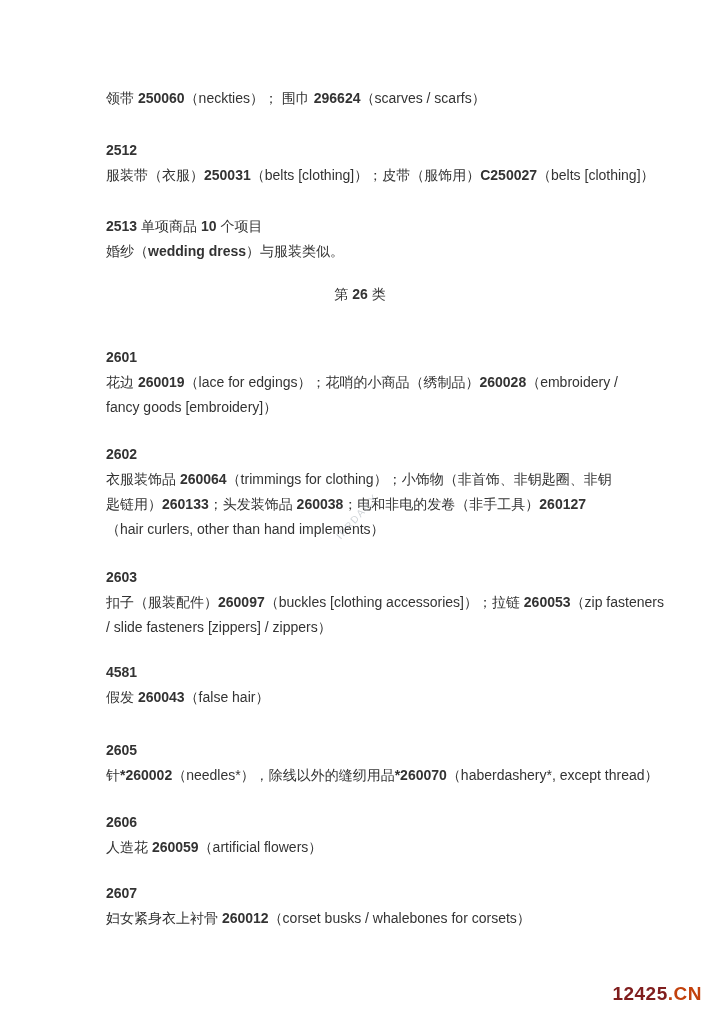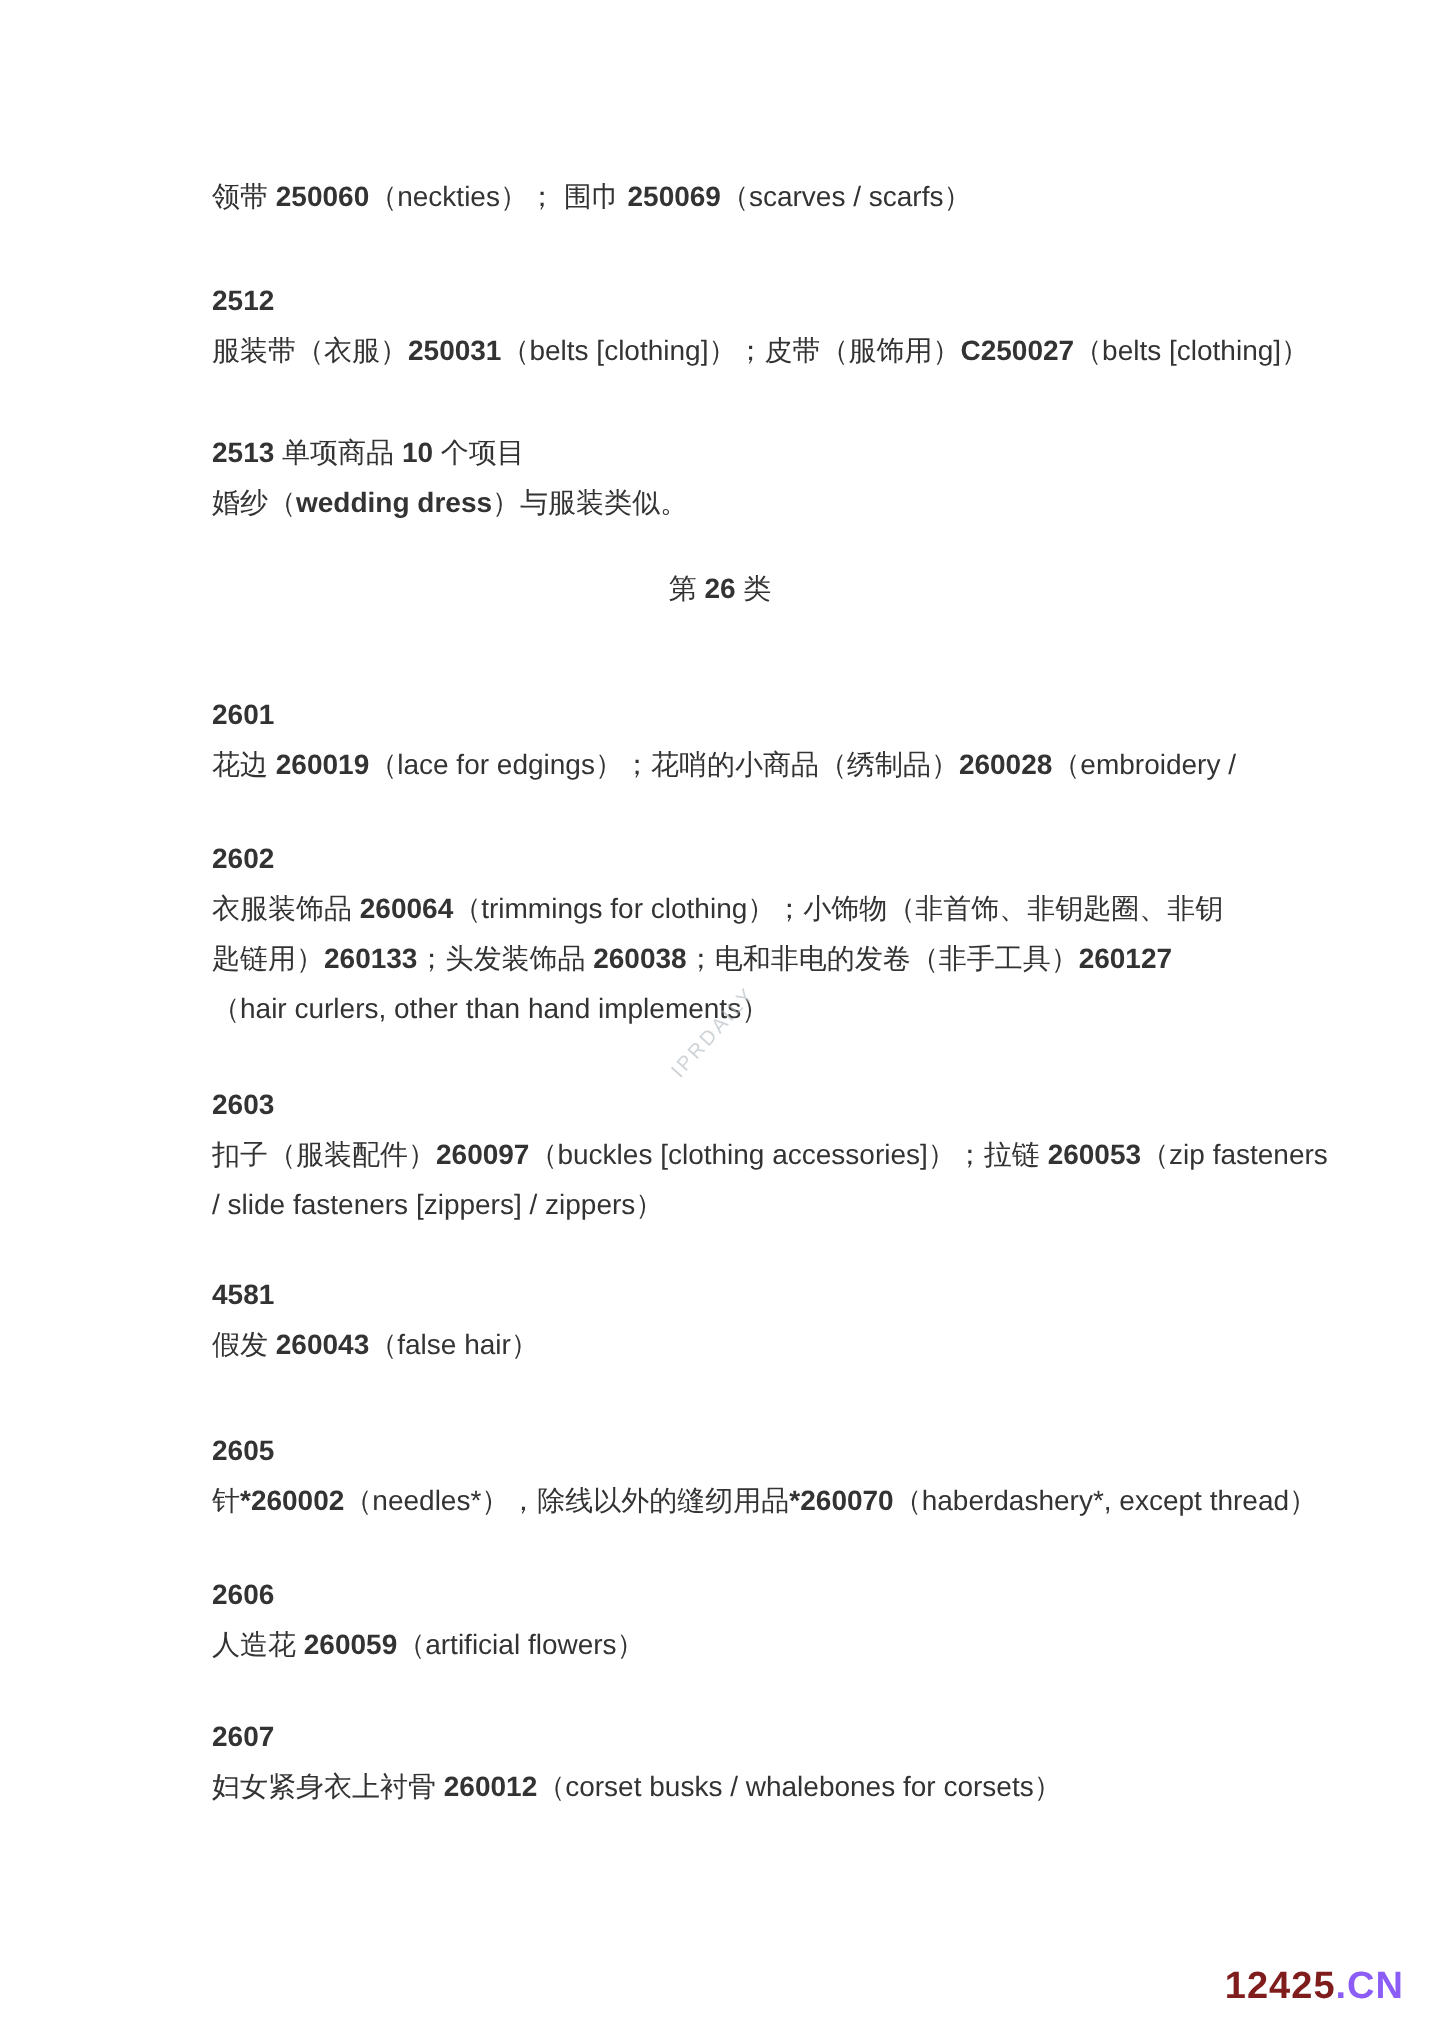--- a/index.html
+++ b/index.html
@@ -27,37 +27,38 @@
     position:absolute; right:18px; bottom:12px;
     font-size:19px; font-weight:bold; letter-spacing:0.5px;
     white-space:nowrap;
   }
 </style>
 </head>
 <body>
 
 <div class="doc">
 
-  <div class="line"><span>领带 </span><span class="seg-b">250060</span><span>（neckties）； 围巾 </span><span class="seg-b">250069</span><span>（scarves / scarfs）</span></div>
+  <div class="line"><span>领带 </span><span class="seg-b">250060</span><span>（neckties）； 围巾 </span><span class="seg-b">296624</span><span>（scarves / scarfs）</span></div>
 
   <div style="margin-top:27px;">
     <div class="line"><span class="seg-b">2512</span></div>
     <div class="line"><span>服装带（衣服）</span><span class="seg-b">250031</span><span>（belts [clothing]）；皮带（服饰用）</span><span class="seg-b">C250027</span><span>（belts [clothing]）</span></div>
   </div>
 
   <div style="margin-top:26px;">
     <div class="line"><span class="seg-b">2513</span><span> 单项商品 </span><span class="seg-b">10</span><span> 个项目</span></div>
     <div class="line"><span>婚纱（</span><span class="seg-b">wedding dress</span><span>）与服装类似。</span></div>
   </div>
 
   <div class="section-heading" style="margin-top:18px;"><span>第 </span><span class="seg-b">26</span><span> 类</span></div>
 
   <div style="margin-top:38px;">
     <div class="line"><span class="seg-b">2601</span></div>
     <div class="line"><span>花边 </span><span class="seg-b">260019</span><span>（lace for edgings）；花哨的小商品（绣制品）</span><span class="seg-b">260028</span><span>（embroidery /</span></div>
+    <div class="line"><span>fancy goods [embroidery]）</span></div>
   </div>
 
   <div style="margin-top:22px;">
     <div class="line"><span class="seg-b">2602</span></div>
     <div class="line"><span>衣服装饰品 </span><span class="seg-b">260064</span><span>（trimmings for clothing）；小饰物（非首饰、非钥匙圈、非钥</span></div>
     <div class="line"><span>匙链用）</span><span class="seg-b">260133</span><span>；头发装饰品 </span><span class="seg-b">260038</span><span>；电和非电的发卷（非手工具）</span><span class="seg-b">260127</span></div>
     <div class="line"><span>（hair curlers, other than hand implements）</span></div>
   </div>
 
   <div style="margin-top:23px;">
@@ -84,14 +85,14 @@
   <div style="margin-top:21px;">
     <div class="line"><span class="seg-b">2607</span></div>
     <div class="line"><span>妇女紧身衣上衬骨 </span><span class="seg-b">260012</span><span>（corset busks / whalebones for corsets）</span></div>
   </div>
 
 </div>
 
 <div class="watermark">IPRDAILY</div>
 
 <div class="logo">
-  <span style="color: #7f1d1d;">12425</span><span style="color: #8b5cf6;">.CN</span>
+  <span style="color: #7f1d1d;">12425</span><span style="color: #c2410c;">.CN</span>
 </div>
 
 </body></html>

